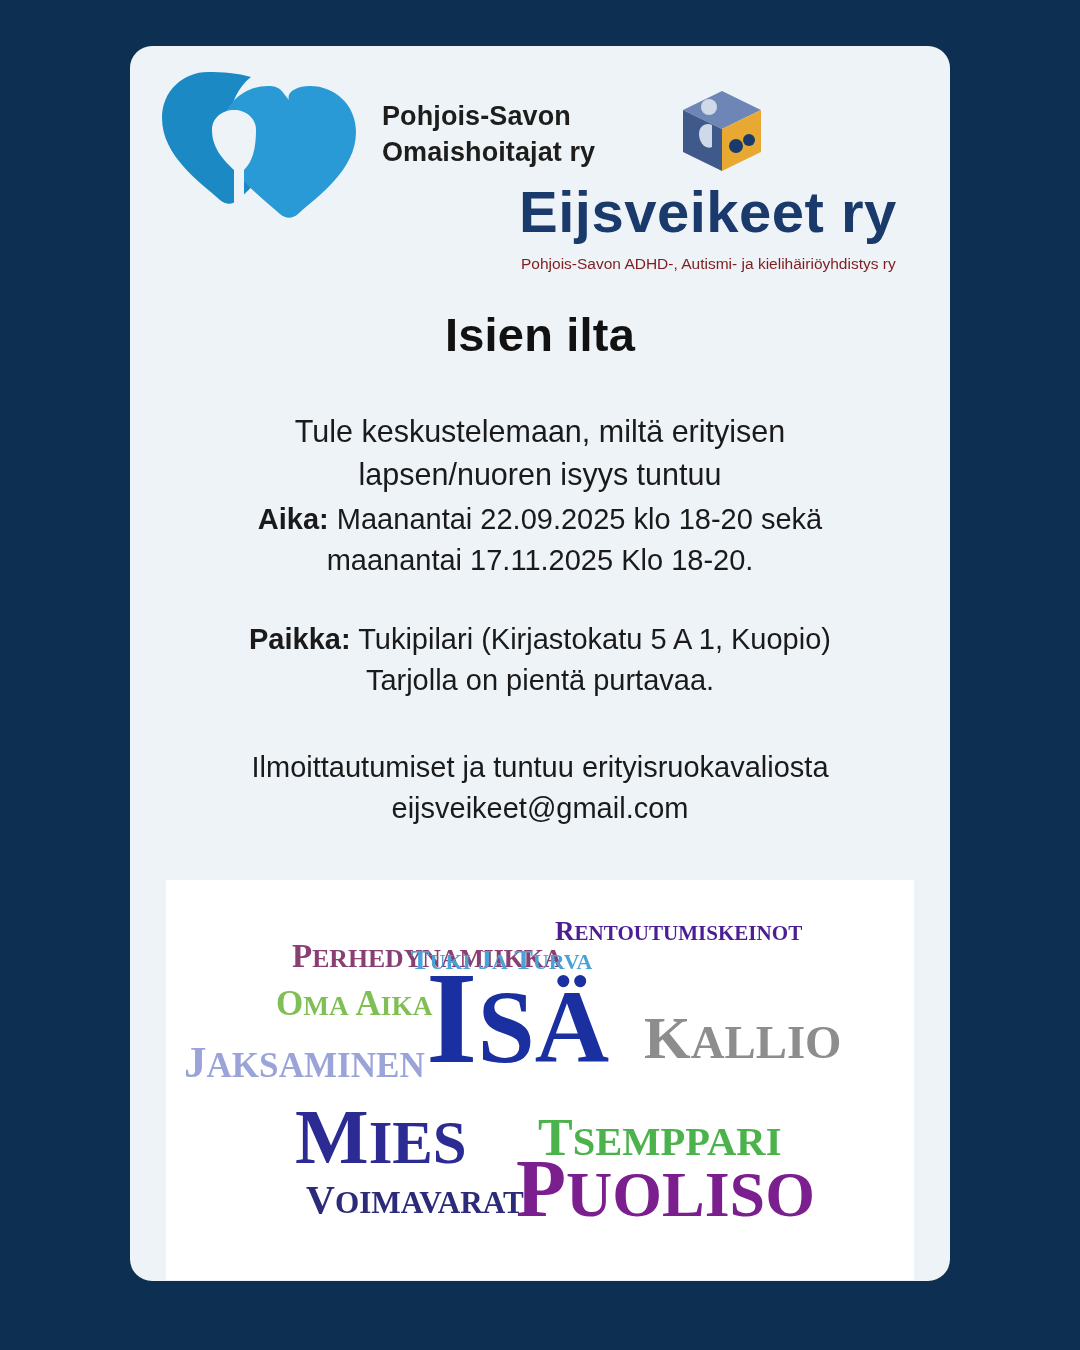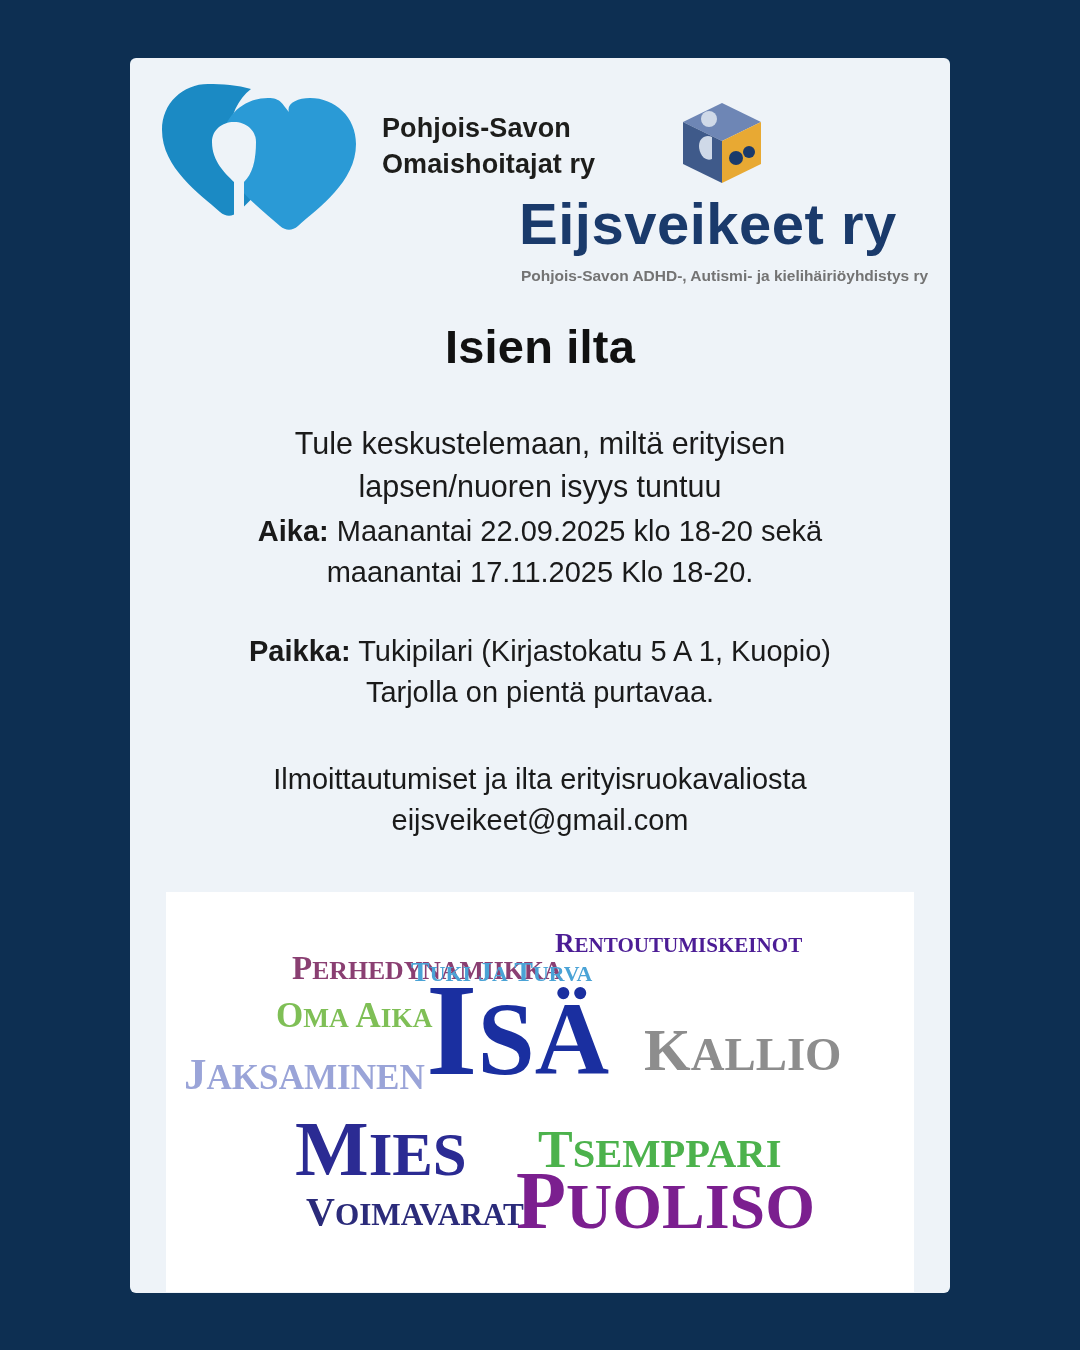--- a/index.html
+++ b/index.html
@@ -17,25 +17,25 @@
 
   .poster-bg {
     position: absolute;
     inset: 0;
     background: #0d2f52;
   }
 
   .card {
     position: absolute;
     left: 130px;
-    top: 58px;
+    top: 46px;
     width: 820px;
     height: 1235px;
     background: #eef3f8;
-    border-radius: 6px;
+    border-radius: 22px;
     overflow: hidden;
   }
 
   
   .logo-row {
     position: relative;
     height: 245px;
   }
 
   .hearts {
@@ -74,22 +74,22 @@
     color: #1a3a6b;
     letter-spacing: .5px;
     white-space: nowrap;
   }
 
   .eijs-sub {
     position: absolute;
     left: 391px;
     top: 209px;
     font-size: 15.5px;
-    font-weight: bold;
-    color: #737373;
+    font-weight: normal;
+    color: #7f1d1d;
     white-space: nowrap;
   }
 
   
   .title {
     margin-top: 16px;
     text-align: center;
     font-size: 47px;
     font-weight: bold;
     color: #111;
@@ -204,21 +204,21 @@
   <div class="info-block">
     <div>
       <b>Paikka:</b><span> Tukipilari (Kirjastokatu 5 A 1, Kuopio)</span>
     </div>
     <div>Tarjolla on pientä purtavaa.</div>
   </div>
 
   <div class="gap-mid2"></div>
 
   <div class="info-block">
-    <div>Ilmoittautumiset ja ilta erityisruokavaliosta</div>
+    <div>Ilmoittautumiset ja tuntuu erityisruokavaliosta</div>
     <div>eijsveikeet@gmail.com</div>
   </div>
 
   <div class="cloud">
     <span class="w-perhedynamiikka"><span style="position: static;">P</span><span style="position: static; font-size: 0.78em;">ERHEDYNAMIIKKA</span></span>
     <span class="w-rentoutumiskeinot"><span style="position: static;">R</span><span style="position: static; font-size: 0.78em;">ENTOUTUMISKEINOT</span></span>
     <span class="w-tukijaturva"><span style="position: static;">T</span><span style="position: static; font-size: 0.78em;">UKI</span> <span style="position: static;">J</span><span style="position: static; font-size: 0.78em;">A</span> <span style="position: static;">T</span><span style="position: static; font-size: 0.78em;">URVA</span></span>
     <span class="w-omaaika"><span style="position: static;">O</span><span style="position: static; font-size: 0.78em;">MA</span> <span style="position: static;">A</span><span style="position: static; font-size: 0.78em;">IKA</span></span>
     <span class="w-isa"><span style="position: static;">I</span><span style="position: static; font-size: 0.78em;">SÄ</span></span>
     <span class="w-kallio"><span style="position: static;">K</span><span style="position: static; font-size: 0.78em;">ALLIO</span></span>

